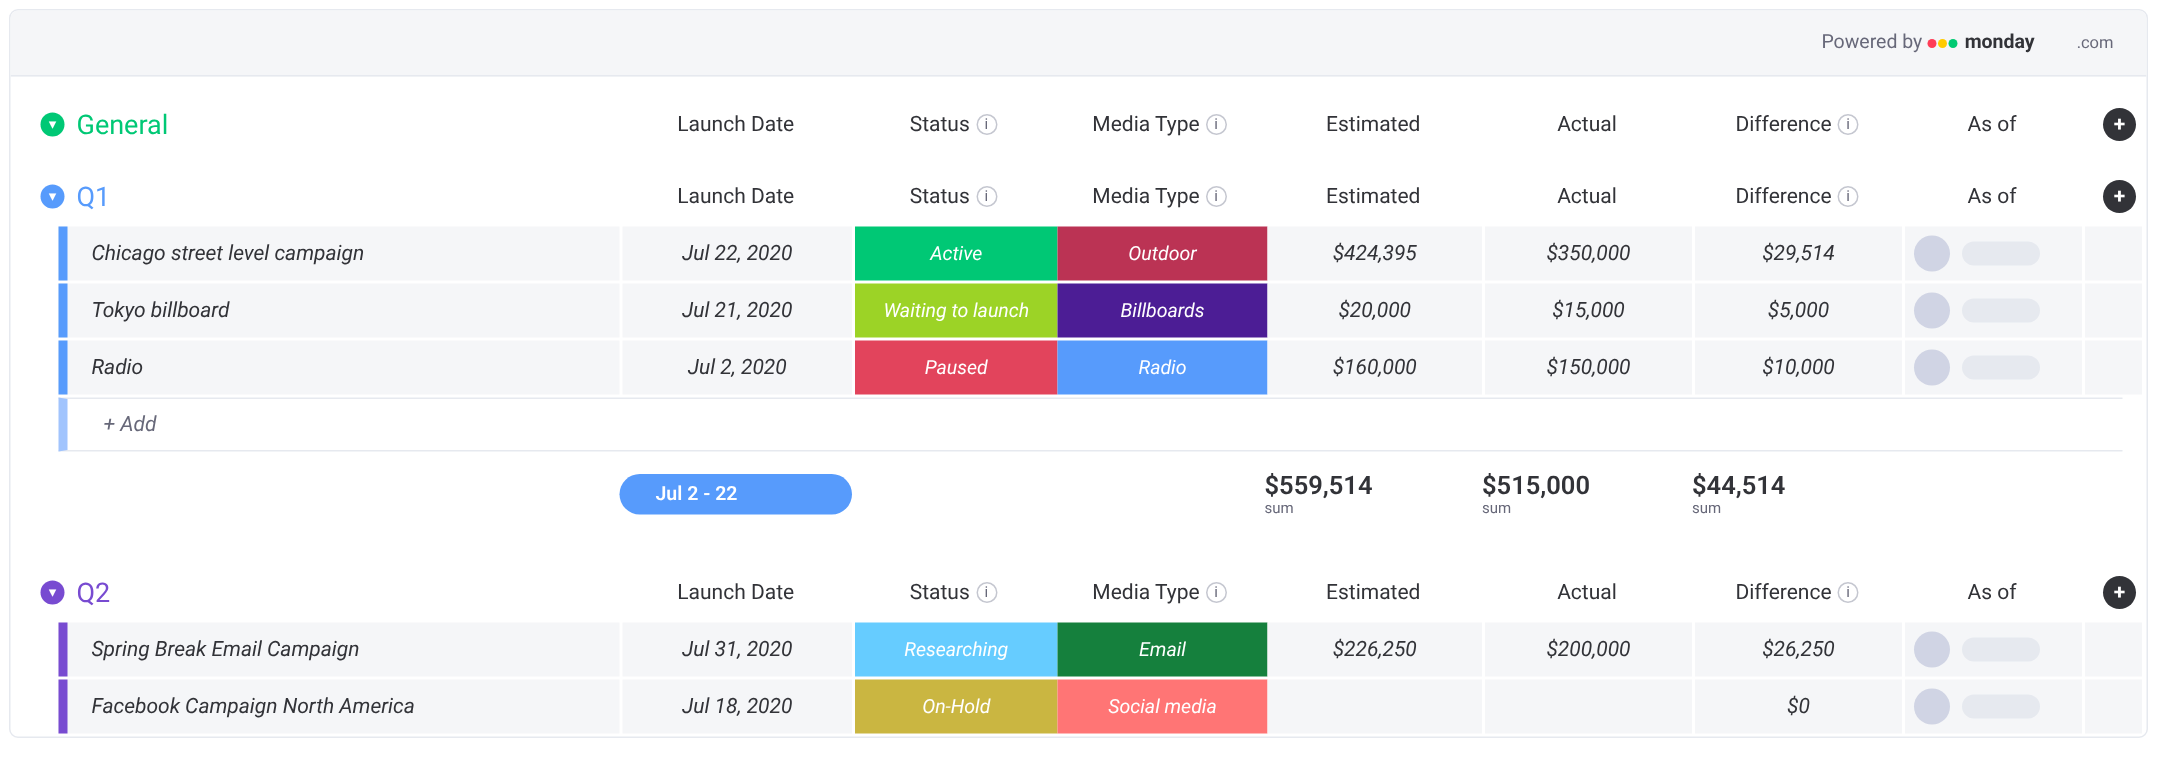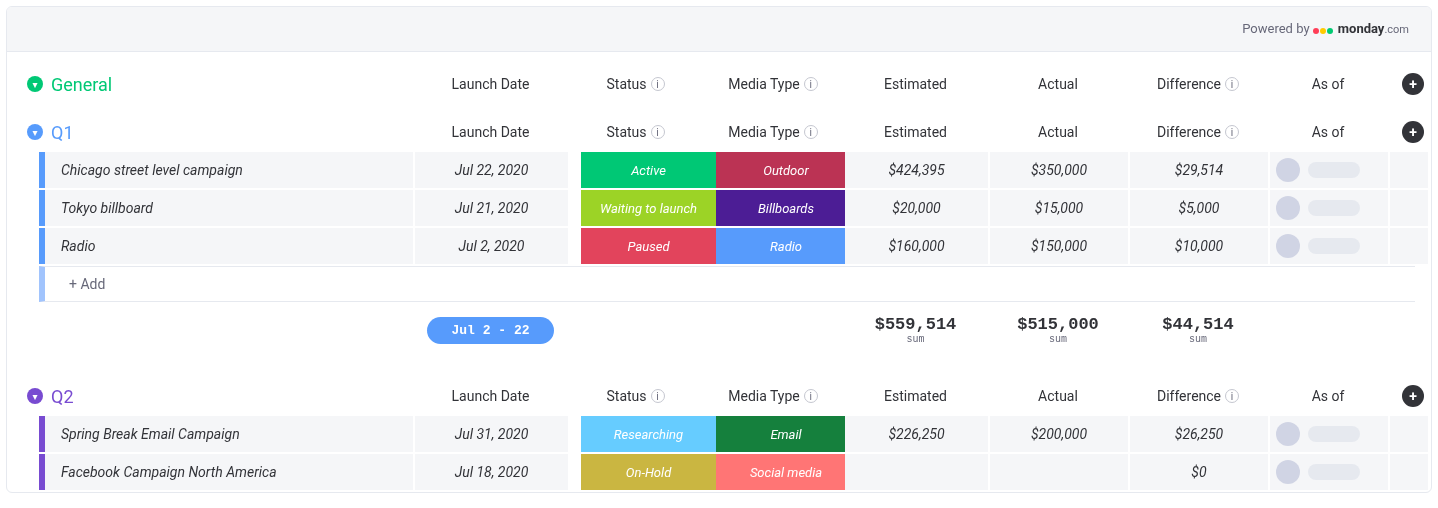--- a/index.html
+++ b/index.html
@@ -22,21 +22,21 @@
     text-align: right;
     font-size: 13px;
     color: #676879;
     border-bottom: 1px solid #e6e9ef;
   }
   .powered-bar .label { color: #676879; }
   .monday-logo { font-weight: 700; color: #323338; margin-left: 4px; }
   .monday-dots { display:inline-block; vertical-align:middle; }
   .monday-dots span{ display:inline-block; width:6px; height:6px; border-radius:50%; margin:0 0.5px; }
   .md-r{background:#ff3d57;} .md-y{background:#ffcb00;} .md-g{background:#00ca72;}
-  .com { font-weight:400; font-size:11px; color:#676879;}
+  .com { font-weight:400; font-size:11px; color:#676879;padding-left:28px;}
 
   .group-wrap { padding: 12px 16px 4px 16px; }
   .group-header {
     display: grid;
     grid-template-columns: 390px 155px 135px 140px 145px 140px 140px 120px 40px;
     align-items: center;
     height: 40px;
   }
   .group-title-cell { display:flex; align-items:center; gap:8px; padding-left:4px;}
   .chevron {
@@ -82,46 +82,46 @@
 
   .cell {
     display:flex; align-items:center; justify-content:center;
     background:#f5f6f8; margin-left:2px;
     font-size:14px; color:#323338;
   }
   .status-pill, .media-pill{
     width:100%; height:100%;
     display:flex; align-items:center; justify-content:center;
     color:#fff; font-size:13px; font-weight:400;
-    margin-left:13px;
+    margin-left:2px;
   }
   .asof-cell{
     display:flex; align-items:center; gap:8px; justify-content:flex-start; padding-left:6px;
     background:#f5f6f8; margin-left:2px;
   }
   .avatar{ width:24px; height:24px; border-radius:50%; background:#d0d4e4; }
   .skeleton{ width:52px; height:16px; border-radius:8px; background:#e6e9ef; }
   .row-end{ background:#f5f6f8; margin-left:2px; }
 
   .add-row{
     display:flex; align-items:center;
     border-left:6px solid #d0d4e4; padding-left:24px;
     height:36px; background:#fff; border:1px solid #e6e9ef;
     border-left:6px solid #d0d4e4; border-right:none;
     color:#676879; font-size:14px;
     margin-left:16px; margin-right:0; margin-bottom:4px;
   }
-  .add-row.blue-border{ border-left-color:#a1c4fd; }
+  .add-row.blue-border{ border-left-color:#a1c4fd;font-style:italic; }
 
   .summary-row{
     display: grid;
     grid-template-columns: 374px 155px 135px 140px 145px 140px 140px 120px 40px;
     align-items: stretch; height:48px; margin-top:4px;
   }
-  .summary-row > div{ display:flex; flex-direction:column; align-items:center; justify-content:center; color:#323338;font-family:Liberation Mono, monospace;}
+  .summary-row > div{ display:flex; flex-direction:column; justify-content:center; color:#323338;}
   .date-range-pill{
     background:#579bfc; color:#fff; border-radius:20px;
     padding:6px 24px; font-size:13px; font-weight:600;
   }
   .sum-val{ font-size:17px; font-weight:600; }
   .sum-label{ font-size:10px; color:#676879; }
 
 </style>
 </head>
 <body>

